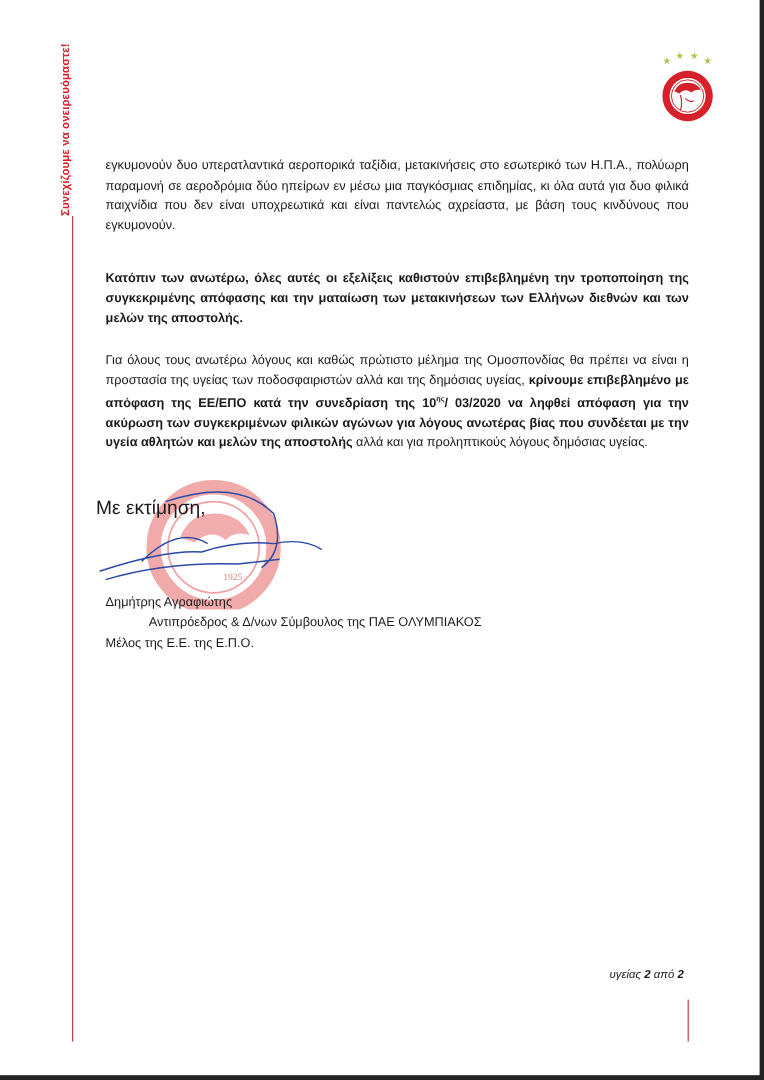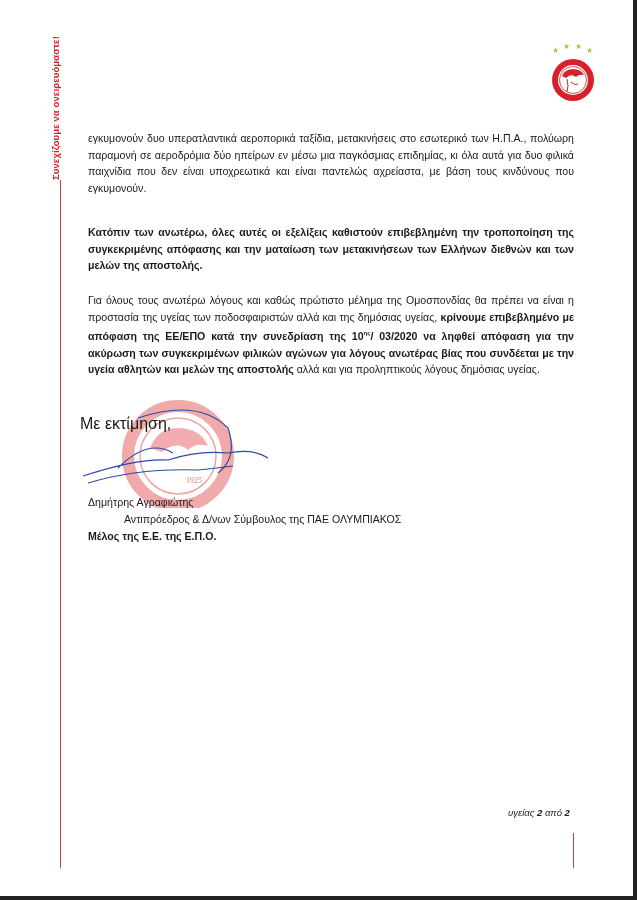--- a/index.html
+++ b/index.html
@@ -21,21 +21,21 @@
     .body-text p { margin: 0; text-align: justify; }
     .b { font-weight: bold; }
     .p1 { top: 130px; }
     .p2 { top: 224px; }
     .p3 { top: 292px; }
     sup { font-size: 6px; vertical-align: 5px; }
     .closing { position: absolute; left: 80px; top: 415px; font-size: 16px; }
     .stamp { position: absolute; left: 78px; top: 398px; width: 200px; height: 110px; }
     .sig-name { position: absolute; left: 88px; top: 496px; font-size: 10.6px; font-weight: normal; }
     .sig-title { position: absolute; left: 88px; top: 513px; font-size: 10.6px; margin-left: 36px; }
-    .sig-member { position: absolute; left: 88px; top: 530px; font-size: 10.6px; font-weight: bold; }
+    .sig-member { position: absolute; left: 88px; top: 530px; font-size: 10.6px; }
     .footer { position: absolute; left: 508px; top: 807px; font-size: 9.5px; font-style: italic; }
     .footer b { font-style: italic; }
   </style>
 </head>
 <body>
 
 <div class="page">
 
   <div class="tagline">
     <span>Συνεχίζουμε να ονειρευόμαστε!</span>

